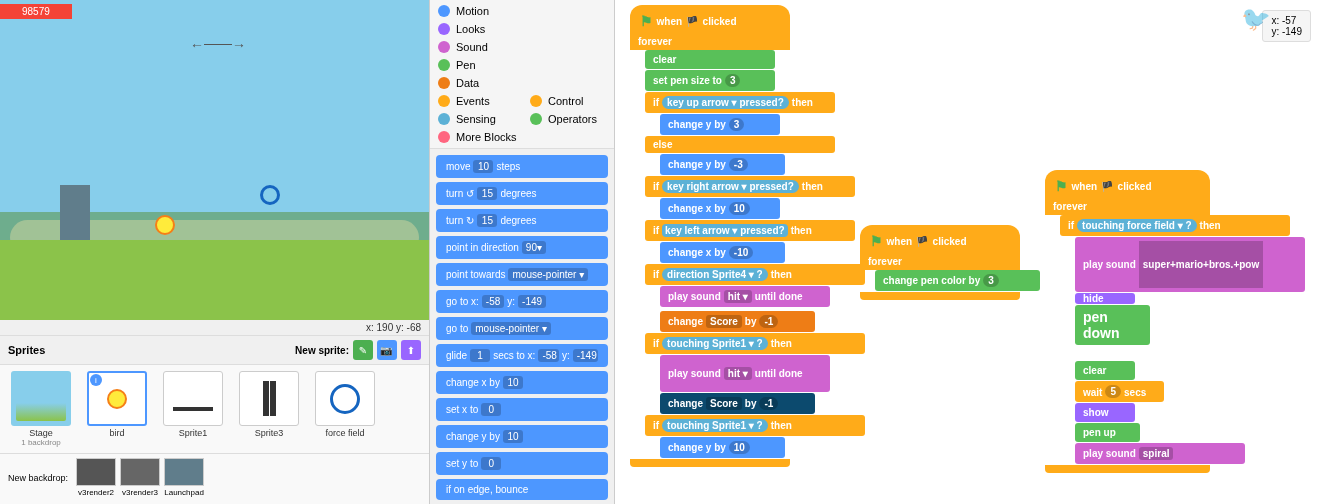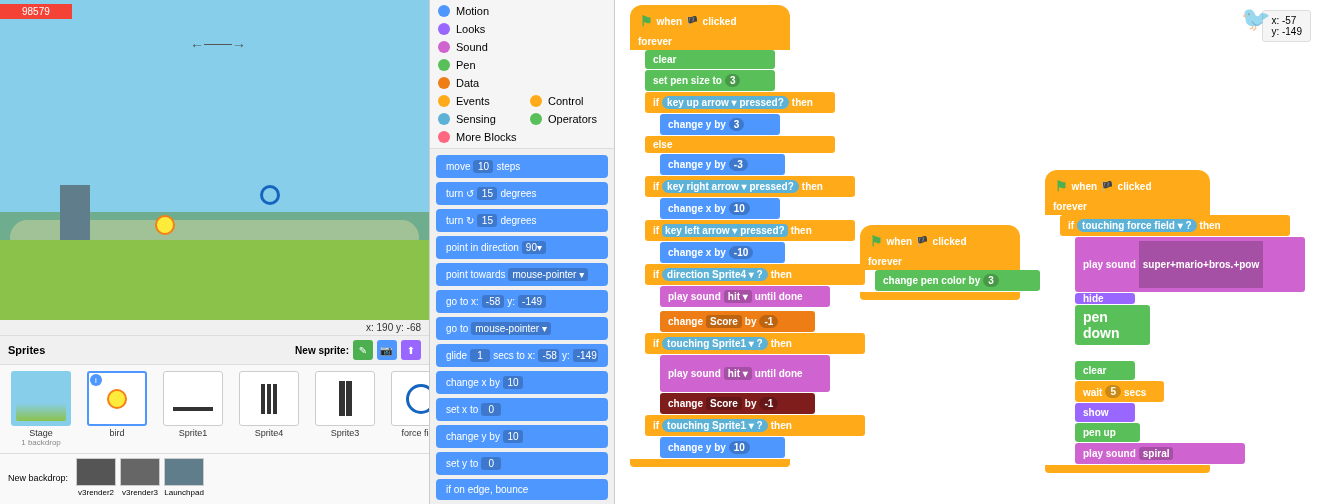--- a/index.html
+++ b/index.html
@@ -103,30 +103,20 @@
         <div class="sprite-label">bird</div>
       </div>
 
       <div class="sprite-item">
         <div class="sprite-thumb">
           <div style="width:40px;height:4px;background:#333;margin-top:20px;"></div>
         </div>
         <div class="sprite-label">Sprite1</div>
       </div>
 
-      <div class="sprite-item">
-        <div class="sprite-thumb">
-          <div style="display:flex;gap:2px;">
-            <div style="width:4px;height:30px;background:#333;"></div>
-            <div style="width:4px;height:30px;background:#333;"></div>
-            <div style="width:4px;height:30px;background:#333;"></div>
-          </div>
-        </div>
-        <div class="sprite-label">Sprite4</div>
-      </div>
 
       <div class="sprite-item">
         <div class="sprite-thumb">
           <div style="display:flex;gap:1px;">
             <div style="width:6px;height:35px;background:#333;"></div>
             <div style="width:6px;height:35px;background:#333;"></div>
           </div>
         </div>
         <div class="sprite-label">Sprite3</div>
       </div>
@@ -258,21 +248,21 @@
 
         <div style="background:#ffab19;border-radius:3px;padding:4px 8px;color:white;font-size:10px;font-weight:bold;display:flex;align-items:center;gap:3px;width:220px;margin-bottom:1px;">if <span style="background:#5cb1d6;border-radius:8px;padding:1px 5px;">direction Sprite4 ▾ ?</span> then</div>
         <div style="margin-left:15px;">
           <div style="background:#cf63cf;border-radius:3px;padding:4px 8px;color:white;font-size:10px;font-weight:bold;display:flex;align-items:center;gap:3px;width:170px;margin-bottom:4px;">play sound <span style="background:rgba(0,0,0,0.2);border-radius:3px;padding:1px 4px;">hit ▾</span> until done</div>
           <div style="background:#ee7d16;border-radius:3px;padding:4px 8px;color:white;font-size:10px;font-weight:bold;display:flex;align-items:center;gap:3px;width:155px;margin-bottom:1px;">change <span style="background:rgba(0,0,0,0.2);border-radius:3px;padding:1px 4px;">Score</span> by <span style="background:rgba(0,0,0,0.2);border-radius:8px;padding:1px 5px;">-1</span></div>
         </div>
 
         <div style="background:#ffab19;border-radius:3px;padding:4px 8px;color:white;font-size:10px;font-weight:bold;display:flex;align-items:center;gap:3px;width:220px;margin-bottom:1px;">if <span style="background:#5cb1d6;border-radius:8px;padding:1px 5px;">touching Sprite1 ▾ ?</span> then</div>
         <div style="margin-left:15px;">
           <div style="background:#cf63cf;border-radius:3px;padding:12px 8px;color:white;font-size:10px;font-weight:bold;display:flex;align-items:center;gap:3px;width:170px;margin-bottom:1px;">play sound <span style="background:rgba(0,0,0,0.2);border-radius:3px;padding:1px 4px;">hit ▾</span> until done</div>
-          <div style="background:#7f1d1d;border-radius:3px;padding:4px 8px;color:white;font-size:10px;font-weight:bold;display:flex;align-items:center;gap:3px;width:155px;margin-bottom:1px;">change <span style="background:rgba(0,0,0,0.2);border-radius:3px;padding:1px 4px;">Score</span> by <span style="background:rgba(0,0,0,0.2);border-radius:8px;padding:1px 5px;">-1</span></div>
+          <div style="background:#0c4a6e;border-radius:3px;padding:4px 8px;color:white;font-size:10px;font-weight:bold;display:flex;align-items:center;gap:3px;width:155px;margin-bottom:1px;">change <span style="background:rgba(0,0,0,0.2);border-radius:3px;padding:1px 4px;">Score</span> by <span style="background:rgba(0,0,0,0.2);border-radius:8px;padding:1px 5px;">-1</span></div>
         </div>
 
         <div style="background:#ffab19;border-radius:3px;padding:4px 8px;color:white;font-size:10px;font-weight:bold;display:flex;align-items:center;gap:3px;width:220px;margin-bottom:1px;">if <span style="background:#5cb1d6;border-radius:8px;padding:1px 5px;">touching Sprite1 ▾ ?</span> then</div>
         <div style="margin-left:15px;">
           <div style="background:#4d97ff;border-radius:3px;padding:4px 8px;color:white;font-size:10px;font-weight:bold;display:flex;align-items:center;gap:3px;width:125px;margin-bottom:1px;">change y by <span style="background:rgba(0,0,0,0.2);border-radius:8px;padding:1px 5px;">10</span></div>
         </div>
       </div>
       <div style="background:#ffab19;height:8px;border-radius:0 0 4px 4px;width:160px;"></div>
     </div>
 

